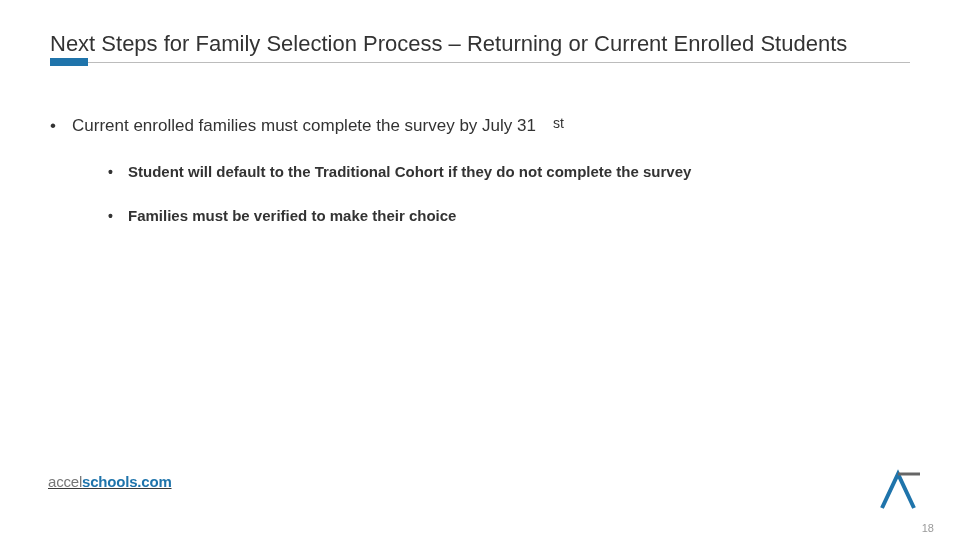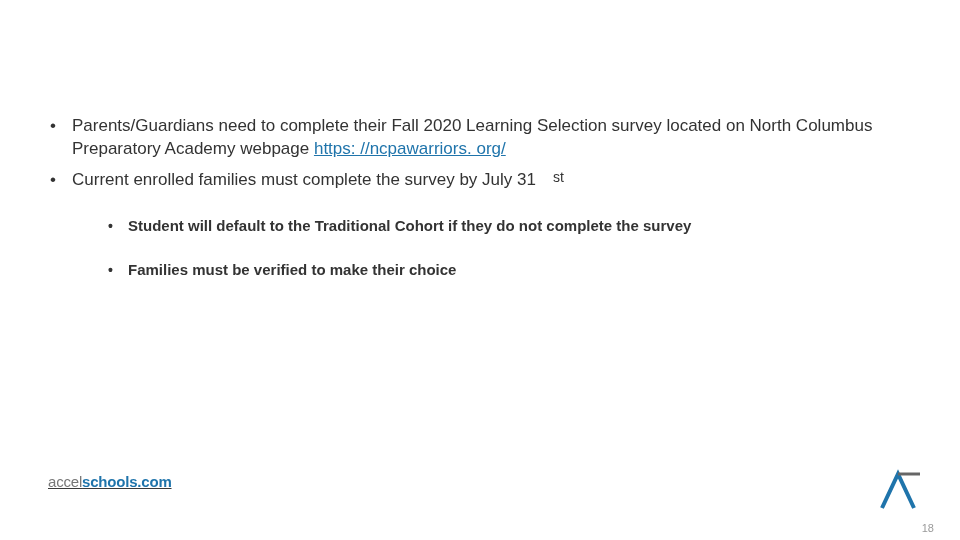--- a/index.html
+++ b/index.html
@@ -27,29 +27,29 @@
   .footer-brand .w1 { color: #777; }
   .footer-brand .w2 { color: #1f74ab; font-weight: 600; }
   .footer-right { position: absolute; right: 40px; bottom: 28px; width: 44px; height: 44px; }
   .page-num { position: absolute; right: 26px; bottom: 6px; font-size: 11px; color: #9a9a9a; }
 </style>
 </head>
 <body>
 
 <div class="slide">
 
+  <div class="title-block">
+    <div class="title">Next Steps for  Family Selection Process – Returning or Current Enrolled Students</div>
+    <div class="title-underline">
+      <div class="title-accent"></div>
+    </div>
+  </div>
 
   <div class="content">
 
-    <div class="b1">
-      <div class="dot"></div>
-      <div class="txt">
-        <span>Parents/Guardians need to complete their Fall 2020 Learning Selection survey located on North Columbus Preparatory Academy webpage </span><a class="link" href="#">https: //ncpawarriors. org/</a><span></span>
-      </div>
-    </div>
 
     <div class="b1">
       <div class="dot"></div>
       <div class="txt">
         <span class="ordinal">
           <span>Current enrolled families must complete the survey by July 31</span>
           <span class="sup">st</span>
         </span>
         <div class="sub-list">
           <div class="b2">

